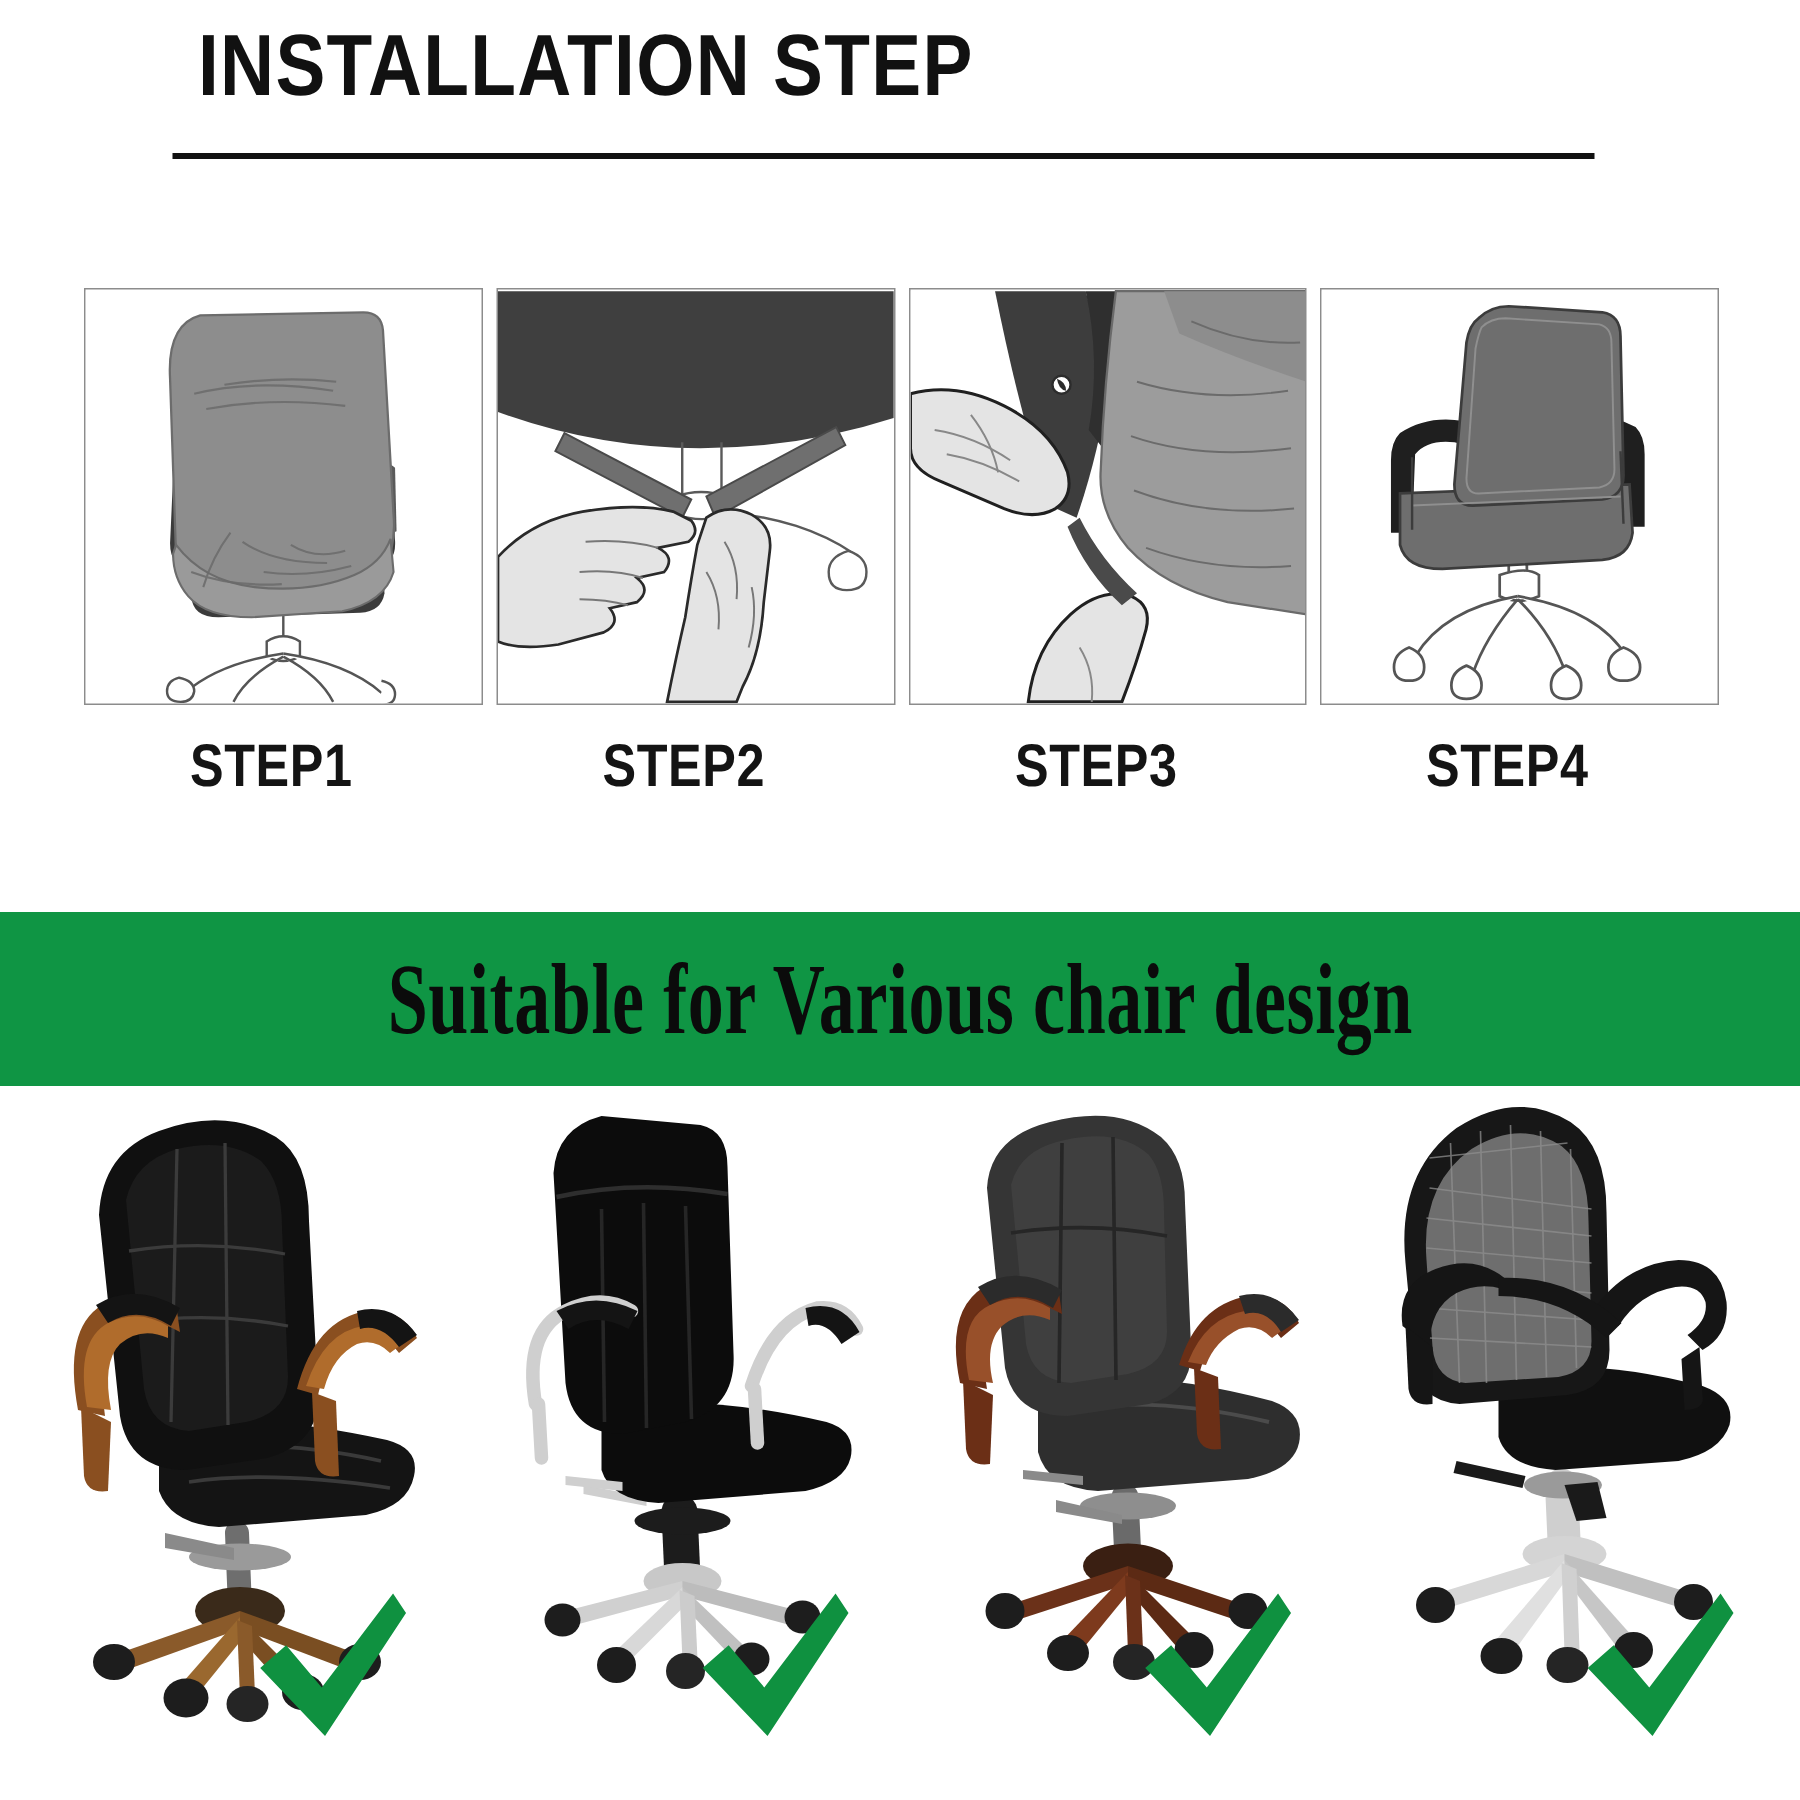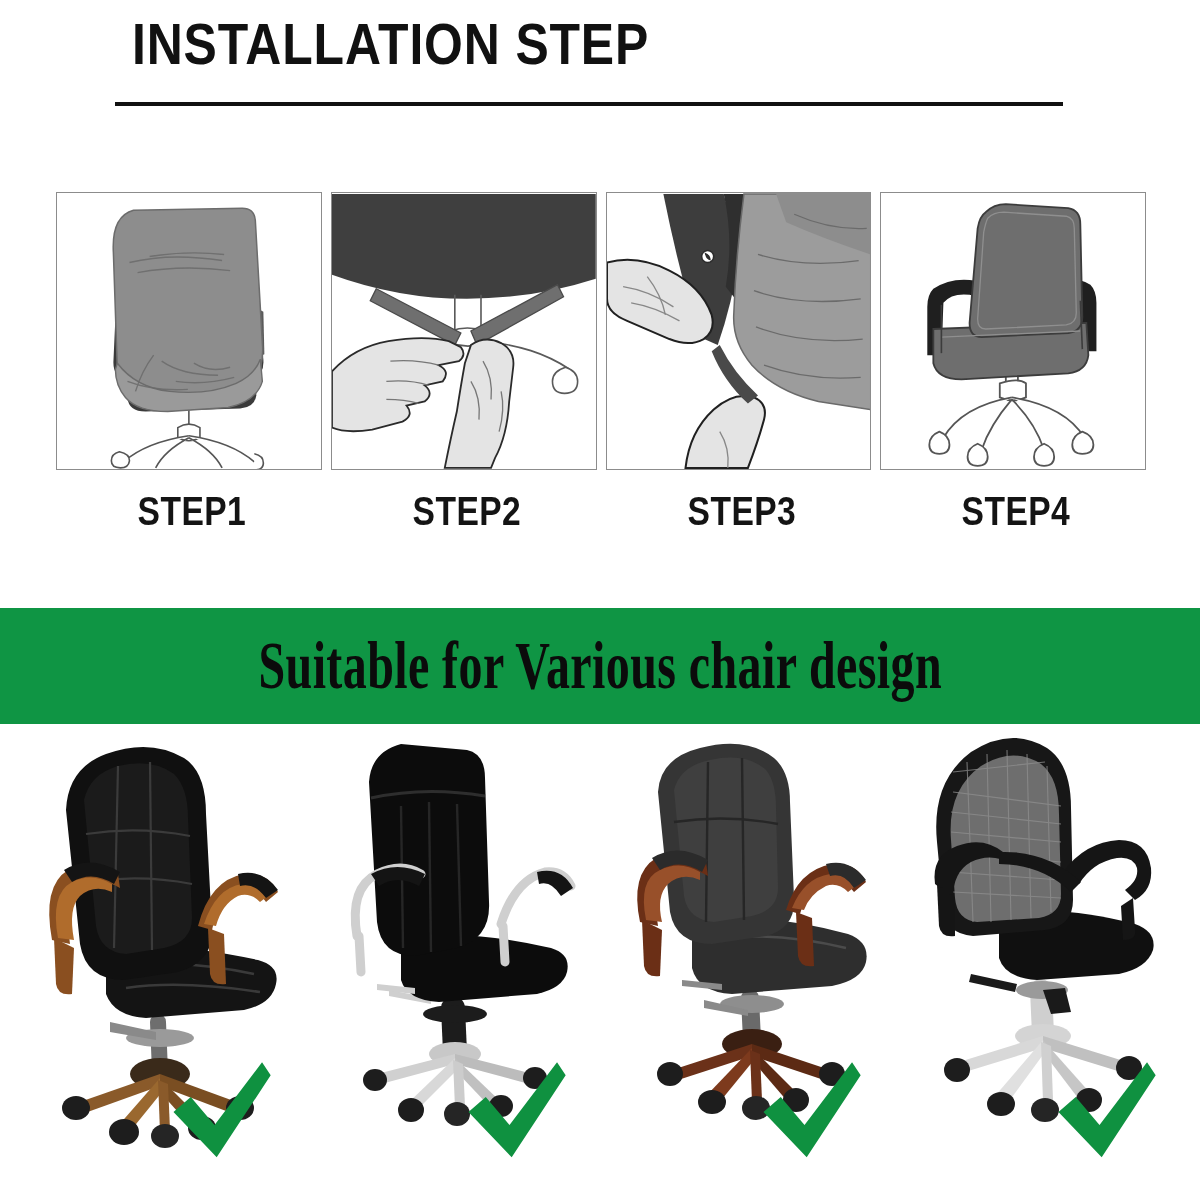--- a/index.html
+++ b/index.html
@@ -60,21 +60,21 @@
     border: 1.5px solid #8c8c8c;
     background: #ffffff;
     overflow: hidden;
     box-sizing: border-box;
   }
   .step-panel svg { display: block; width: 100%; height: 100%; }
 
   .steps-labels {
     position: absolute;
     top: 489px;
-    left: 59px;
+    left: 48px;
     width: 1090px;
     display: flex;
     gap: 9px;
   }
   .step-label {
     flex: 1 1 0;
     text-align: center;
     font-family: "Liberation Sans Narrow", "Liberation Sans", sans-serif;
     font-weight: bold;
     font-size: 40px;

